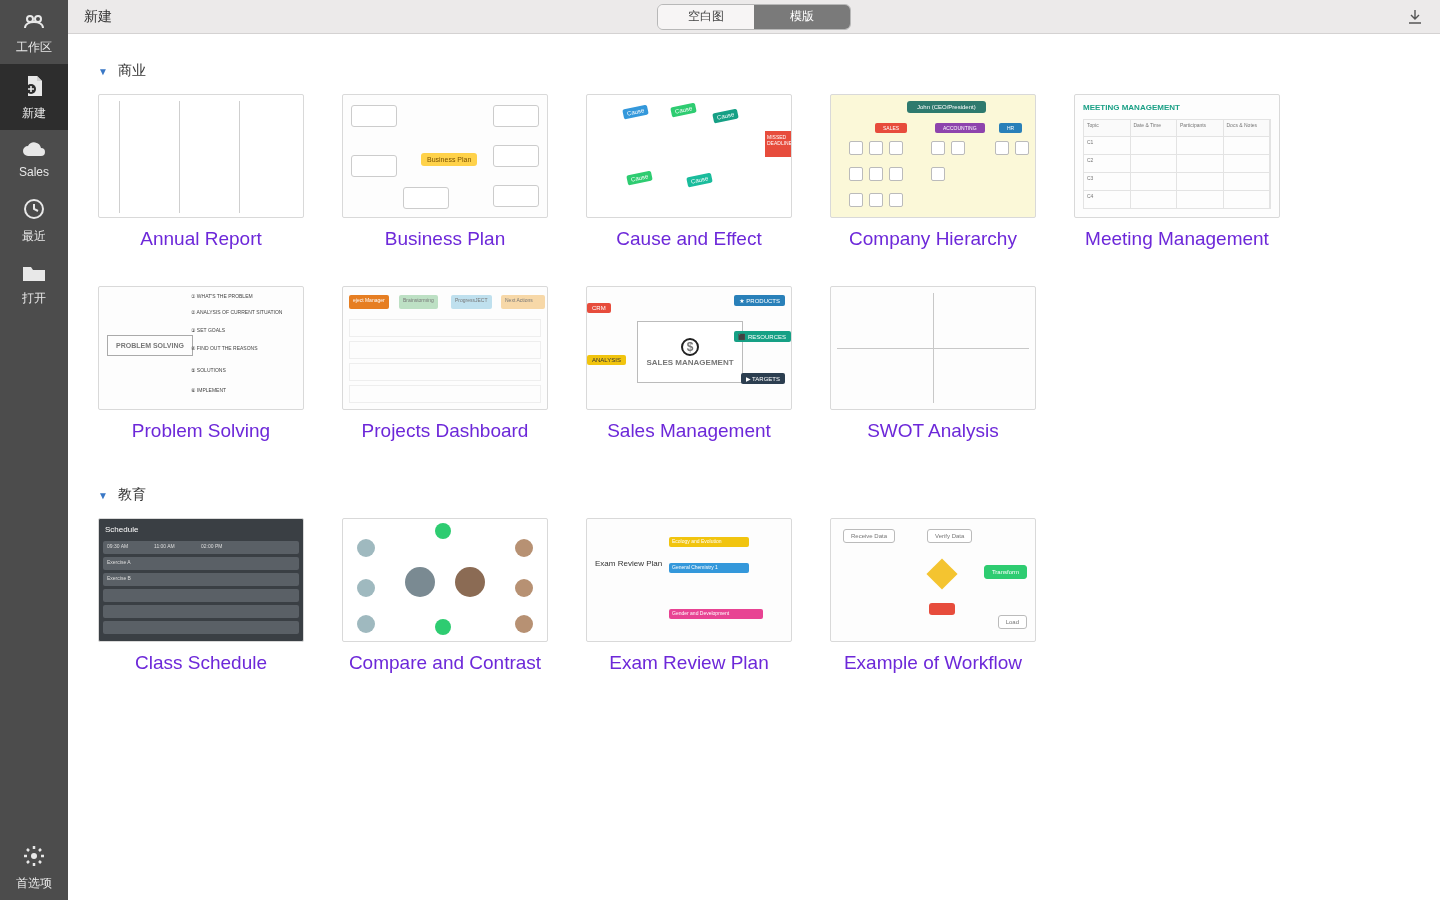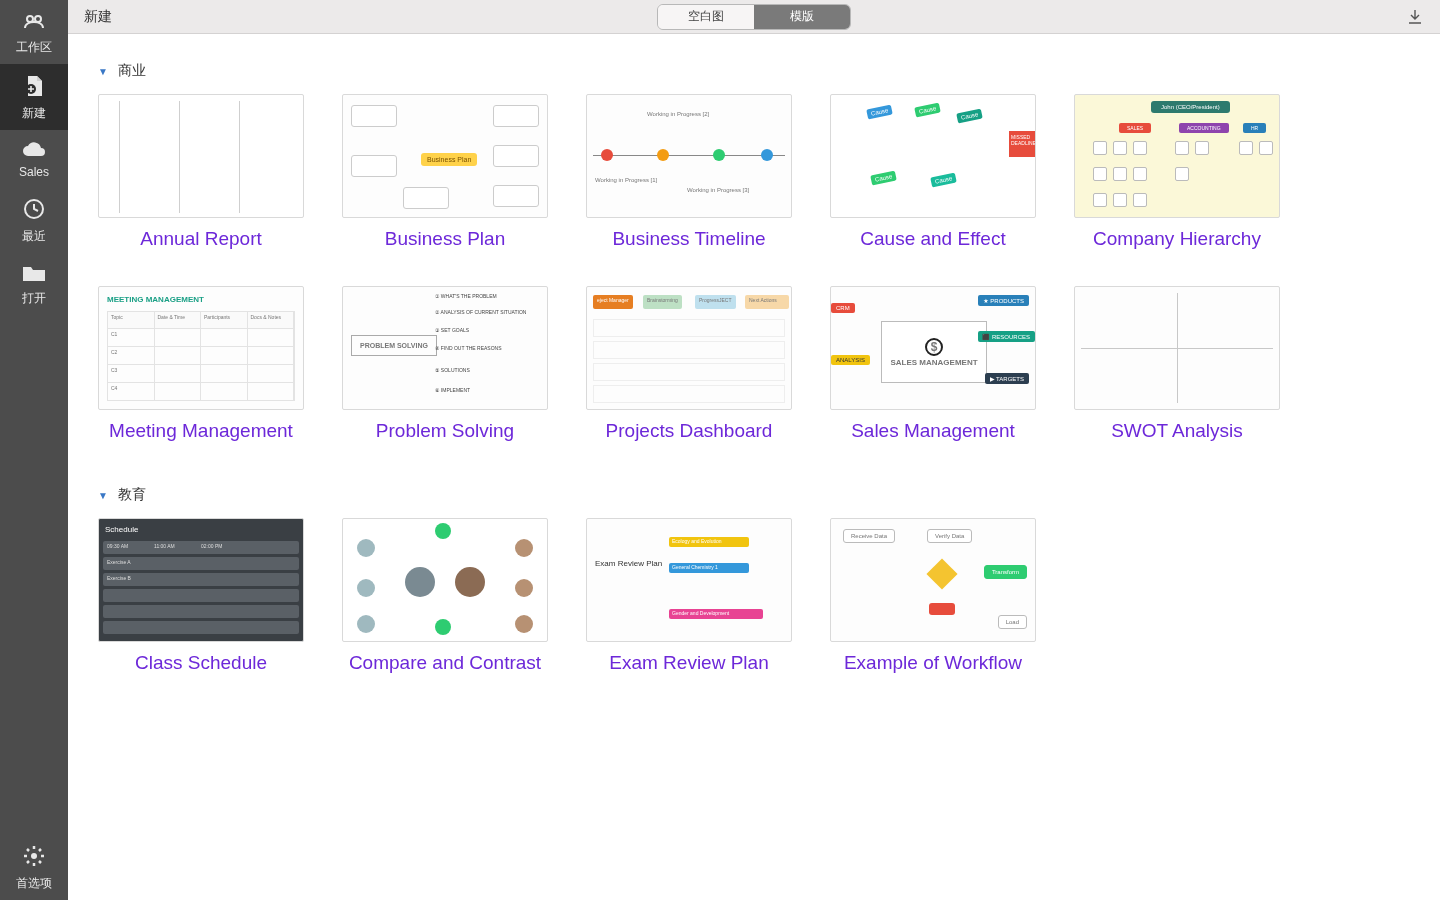--- a/index.html
+++ b/index.html
@@ -170,32 +170,20 @@
         <div class="node" style="left:8px;top:10px"></div>
         <div class="node" style="left:8px;top:60px"></div>
         <div class="node" style="right:8px;top:10px"></div>
         <div class="node" style="right:8px;top:50px"></div>
         <div class="node" style="right:8px;top:90px"></div>
         <div class="node" style="left:60px;top:92px"></div>
       </div>
       <div class="cap">Business Plan</div>
     </div>
 
-    <div class="card">
-      <div class="thumb th-btimeline">
-        <span style="position:absolute;left:60px;top:16px">Working in Progress [2]</span>
-        <span style="position:absolute;left:8px;top:82px">Working in Progress [1]</span>
-        <span style="position:absolute;left:100px;top:92px">Working in Progress [3]</span>
-        <div class="dot" style="left:14px;top:54px;background:#e74c3c"></div>
-        <div class="dot" style="left:70px;top:54px;background:#f39c12"></div>
-        <div class="dot" style="left:126px;top:54px;background:#2ecc71"></div>
-        <div class="dot" style="left:174px;top:54px;background:#3498db"></div>
-      </div>
-      <div class="cap">Business Timeline</div>
-    </div>
 
     <div class="card">
       <div class="thumb th-cause">
         <div class="bn" style="left:36px;top:12px;background:#3498db">Cause</div>
         <div class="bn" style="left:84px;top:10px;background:#2ecc71">Cause</div>
         <div class="bn" style="left:126px;top:16px;background:#16a085">Cause</div>
         <div class="bn" style="left:40px;top:78px;background:#2ecc71">Cause</div>
         <div class="bn" style="left:100px;top:80px;background:#1abc9c">Cause</div>
         <div class="deadline">MISSED DEADLINE</div>
       </div>

